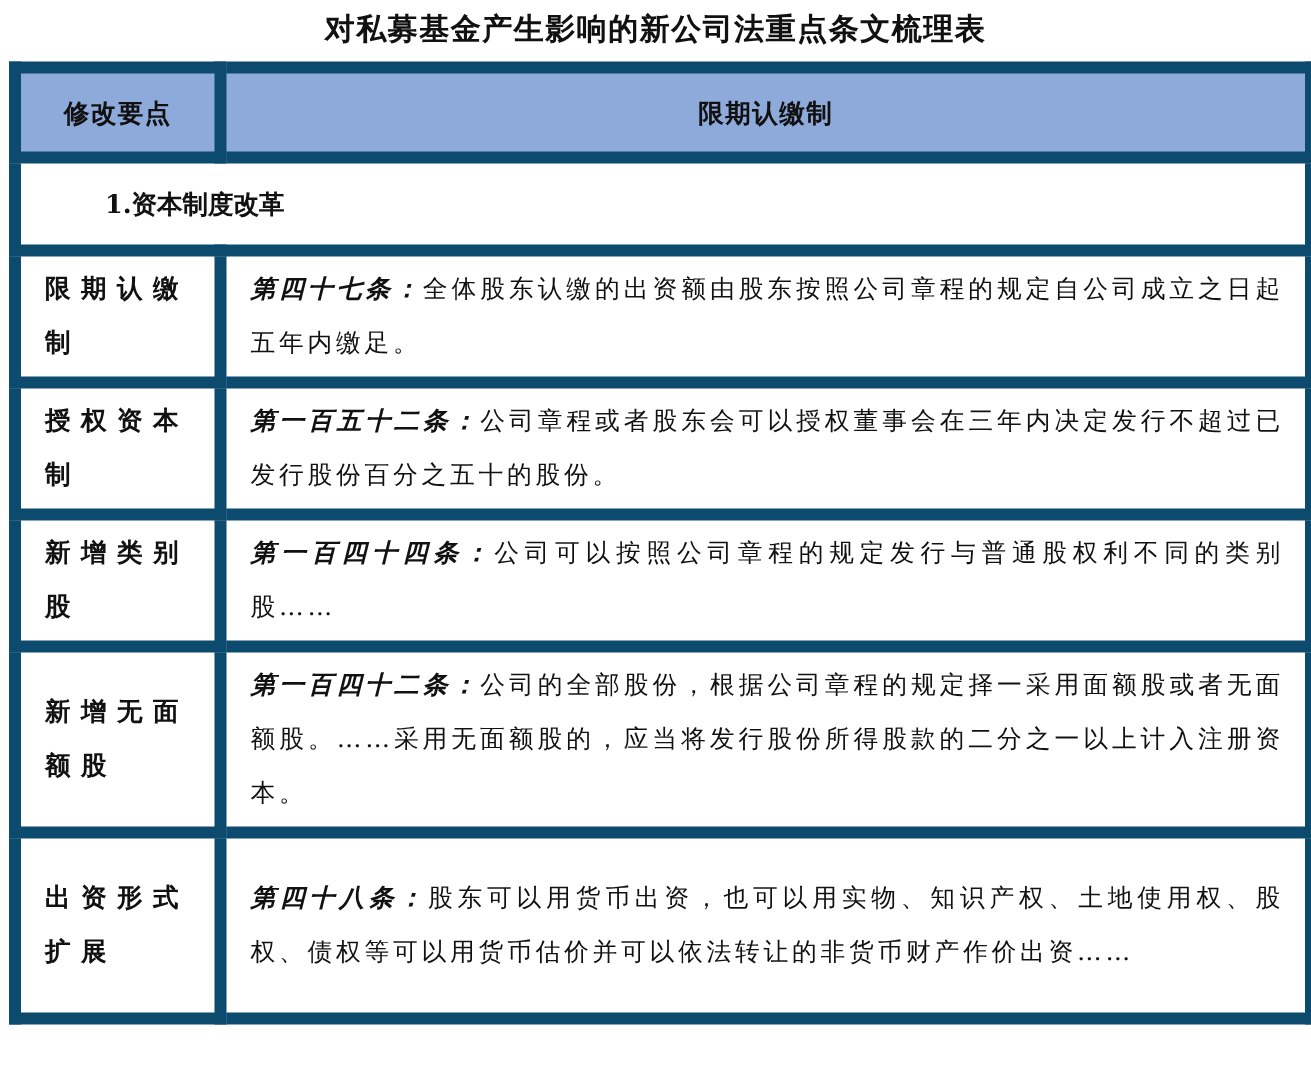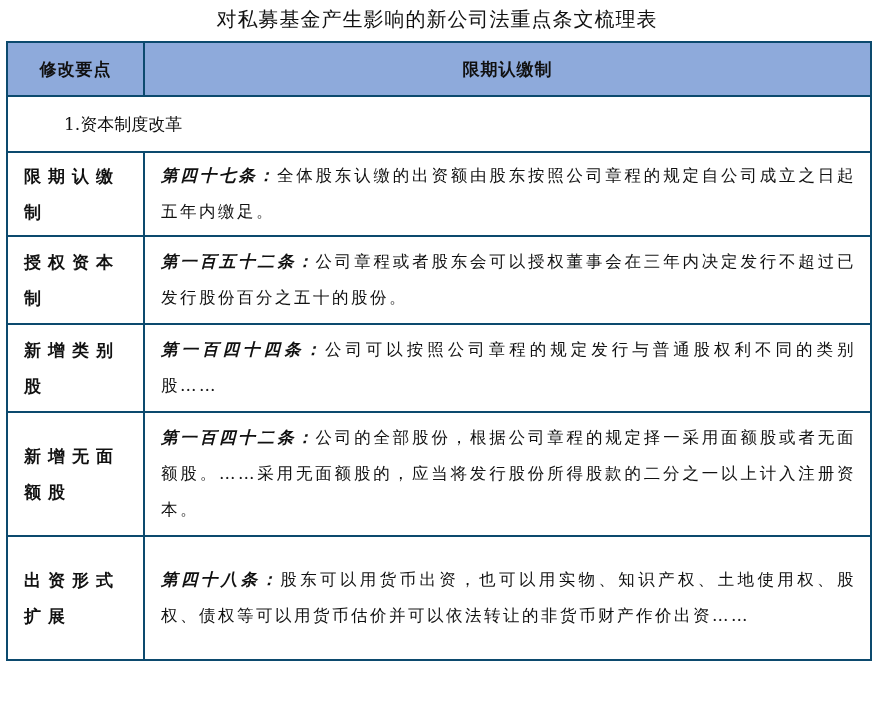--- a/index.html
+++ b/index.html
@@ -1,23 +1,23 @@
 <!DOCTYPE html>
 <html><head>
 <meta charset="utf-8">
 <style>
   html, body { margin:0; padding:0; background:#ffffff; }
   body { width:874px; height:713px; overflow:hidden; font-family:"DejaVu Serif","Liberation Serif",serif; color:#111; }
-  .title { position:absolute; left:0; top:6px; width:874px; text-align:center; font-size:20px; font-weight:normal; letter-spacing:1px; }
+  .title { position:absolute; left:0; top:6px; width:874px; text-align:center; font-size:20px; font-weight:bold; letter-spacing:1px; }
   table.main { position:absolute; left:6px; top:41px; width:864px; border-collapse:collapse; table-layout:fixed; }
-  table.main td { border:2px solid #0c4a6e; vertical-align:middle; }
+  table.main td { border:8px solid #0c4a6e; vertical-align:middle; }
   col.c1 { width:137px; }
   col.c2 { width:727px; }
   .hdr td { background:#8EAADB; height:50px; text-align:center; font-size:17px; font-weight:bold; letter-spacing:1px; }
-  .sec td { height:52px; font-size:17px; font-weight:normal; }
+  .sec td { height:52px; font-size:17px; font-weight:bold; }
   .sec1 td { padding-left:56px; }
   .sec2 td { padding-left:22px; }
   .key { font-size:17px; font-weight:bold; padding:0 10px 0 16px; line-height:36px; letter-spacing:7px; word-break:break-all; }
   .txt { font-size:16.5px; padding:4px 14px 4px 16px; line-height:36px; letter-spacing:2.5px; text-align:justify; }
   .txt b { font-weight:bold;font-style:italic; }
 </style>
 </head>
 <body>
 
 <div class="title">对私募基金产生影响的新公司法重点条文梳理表</div>

